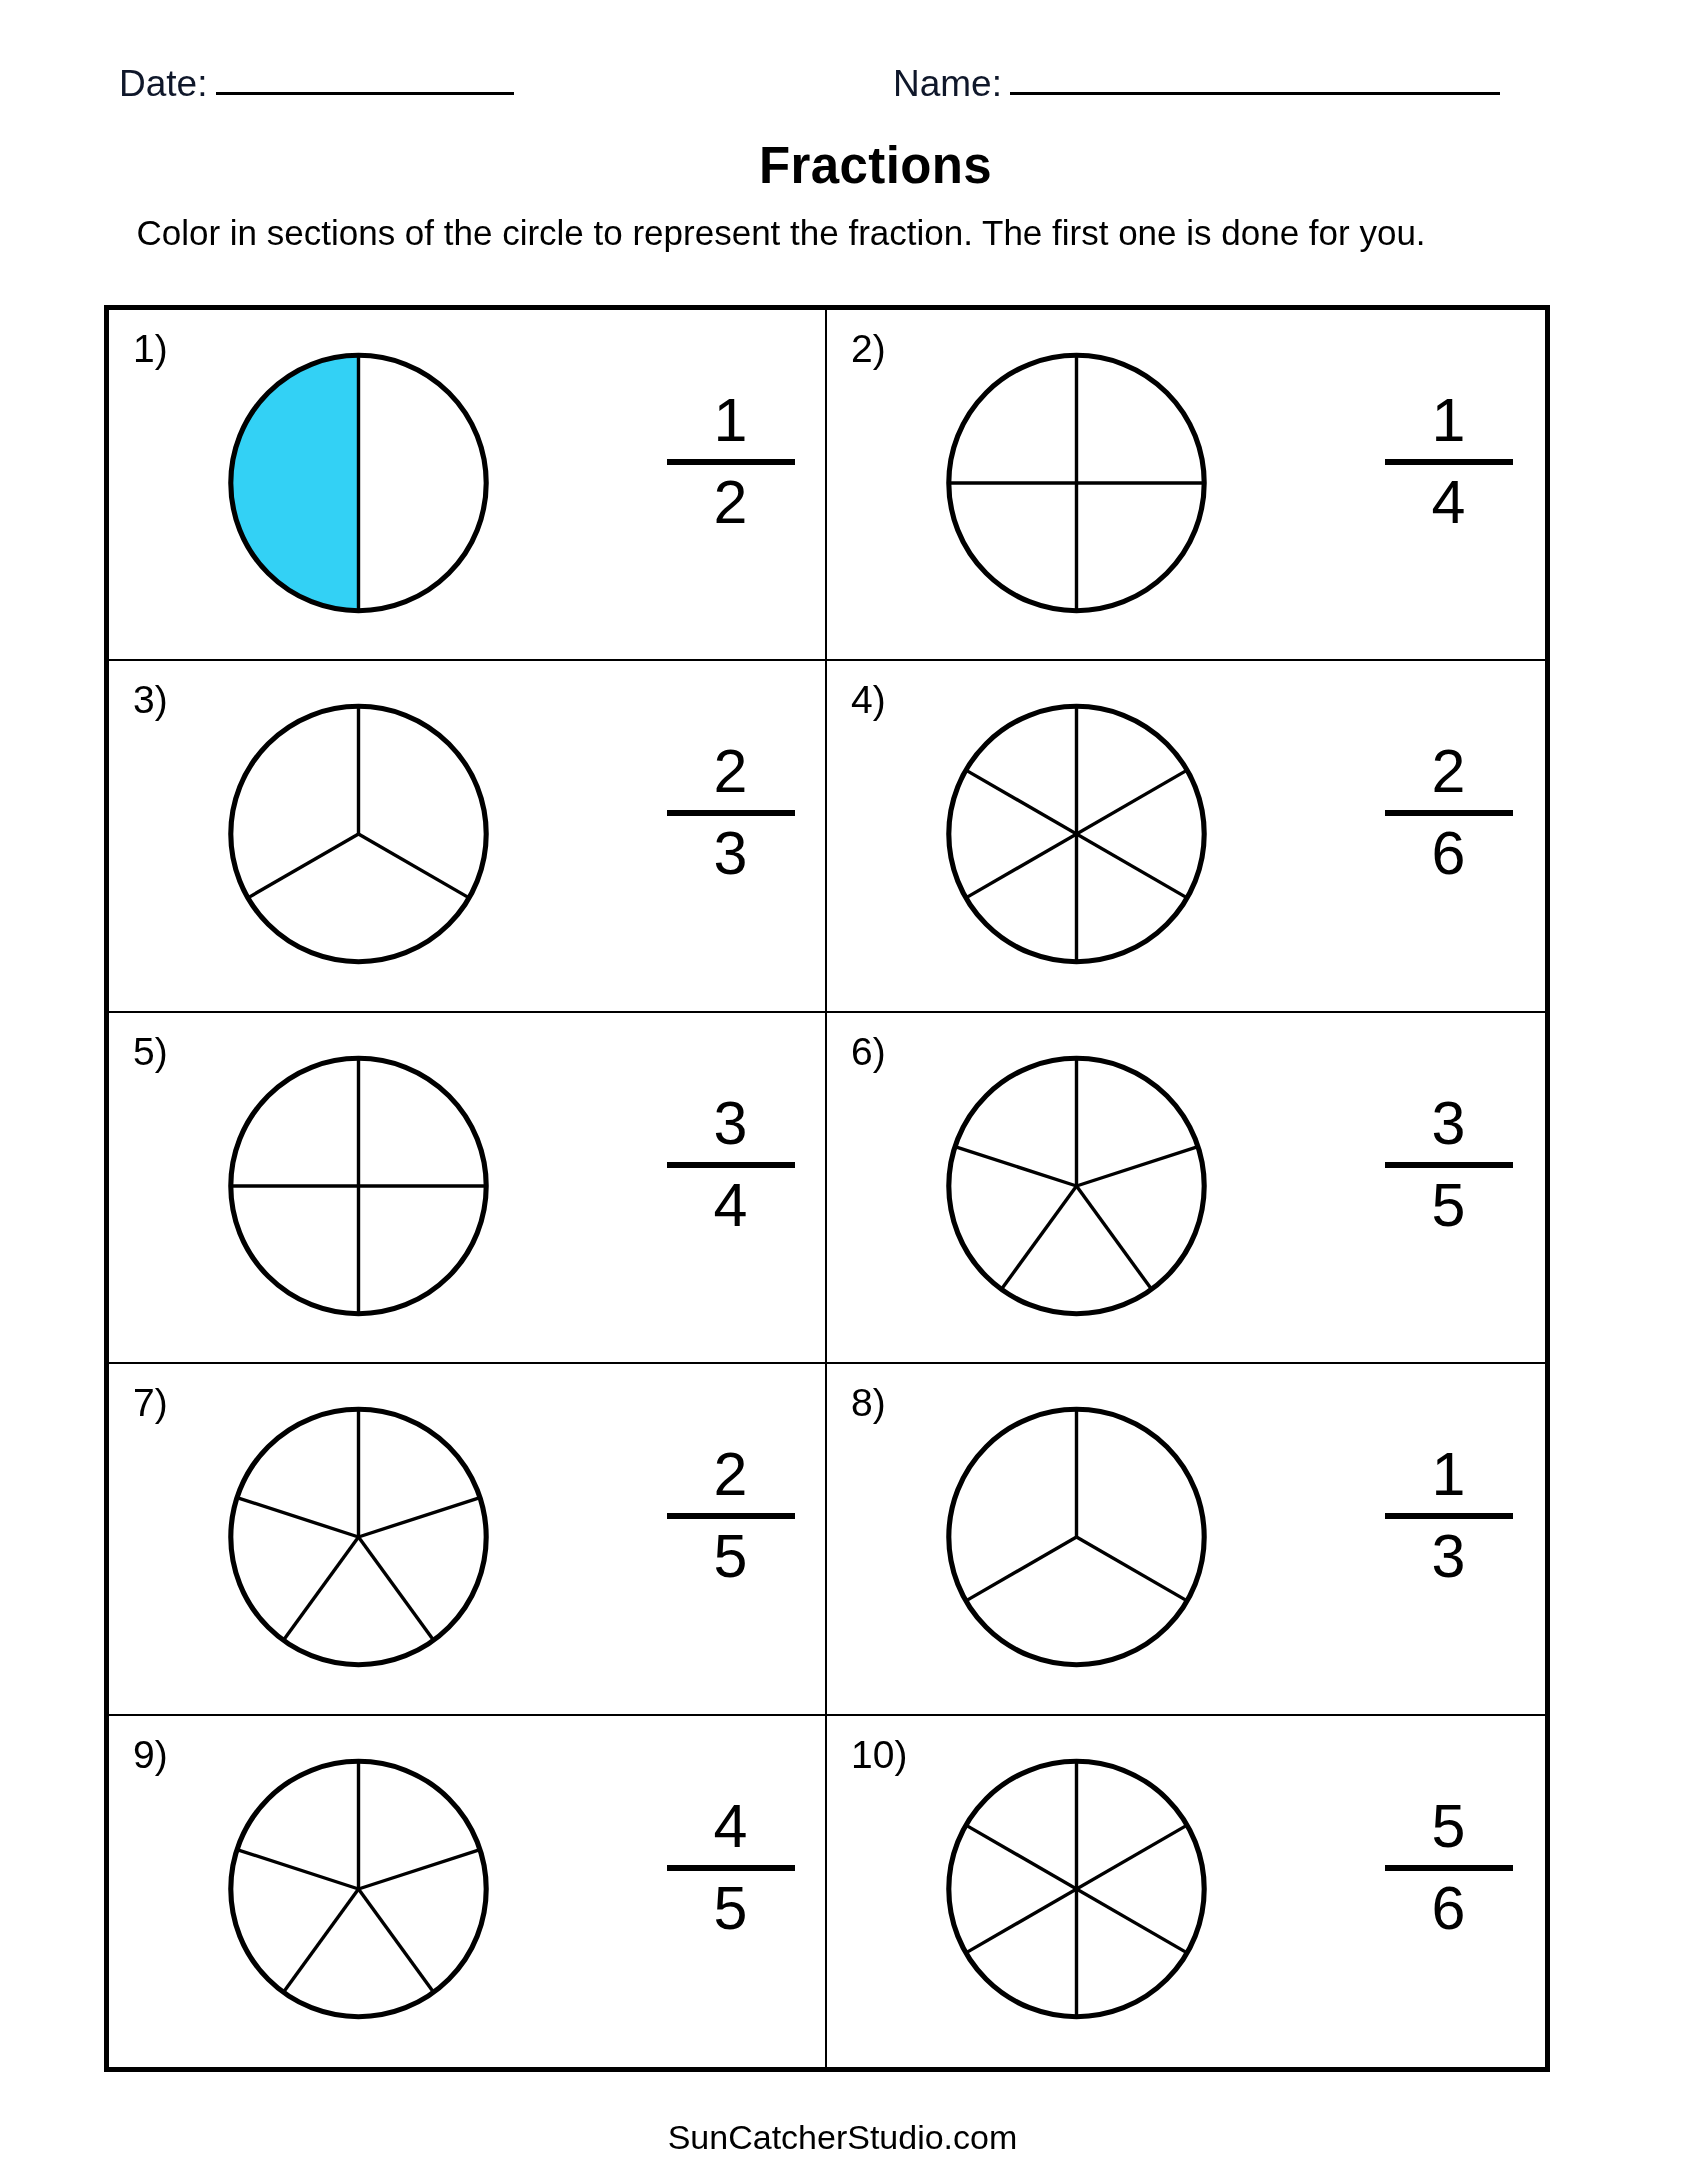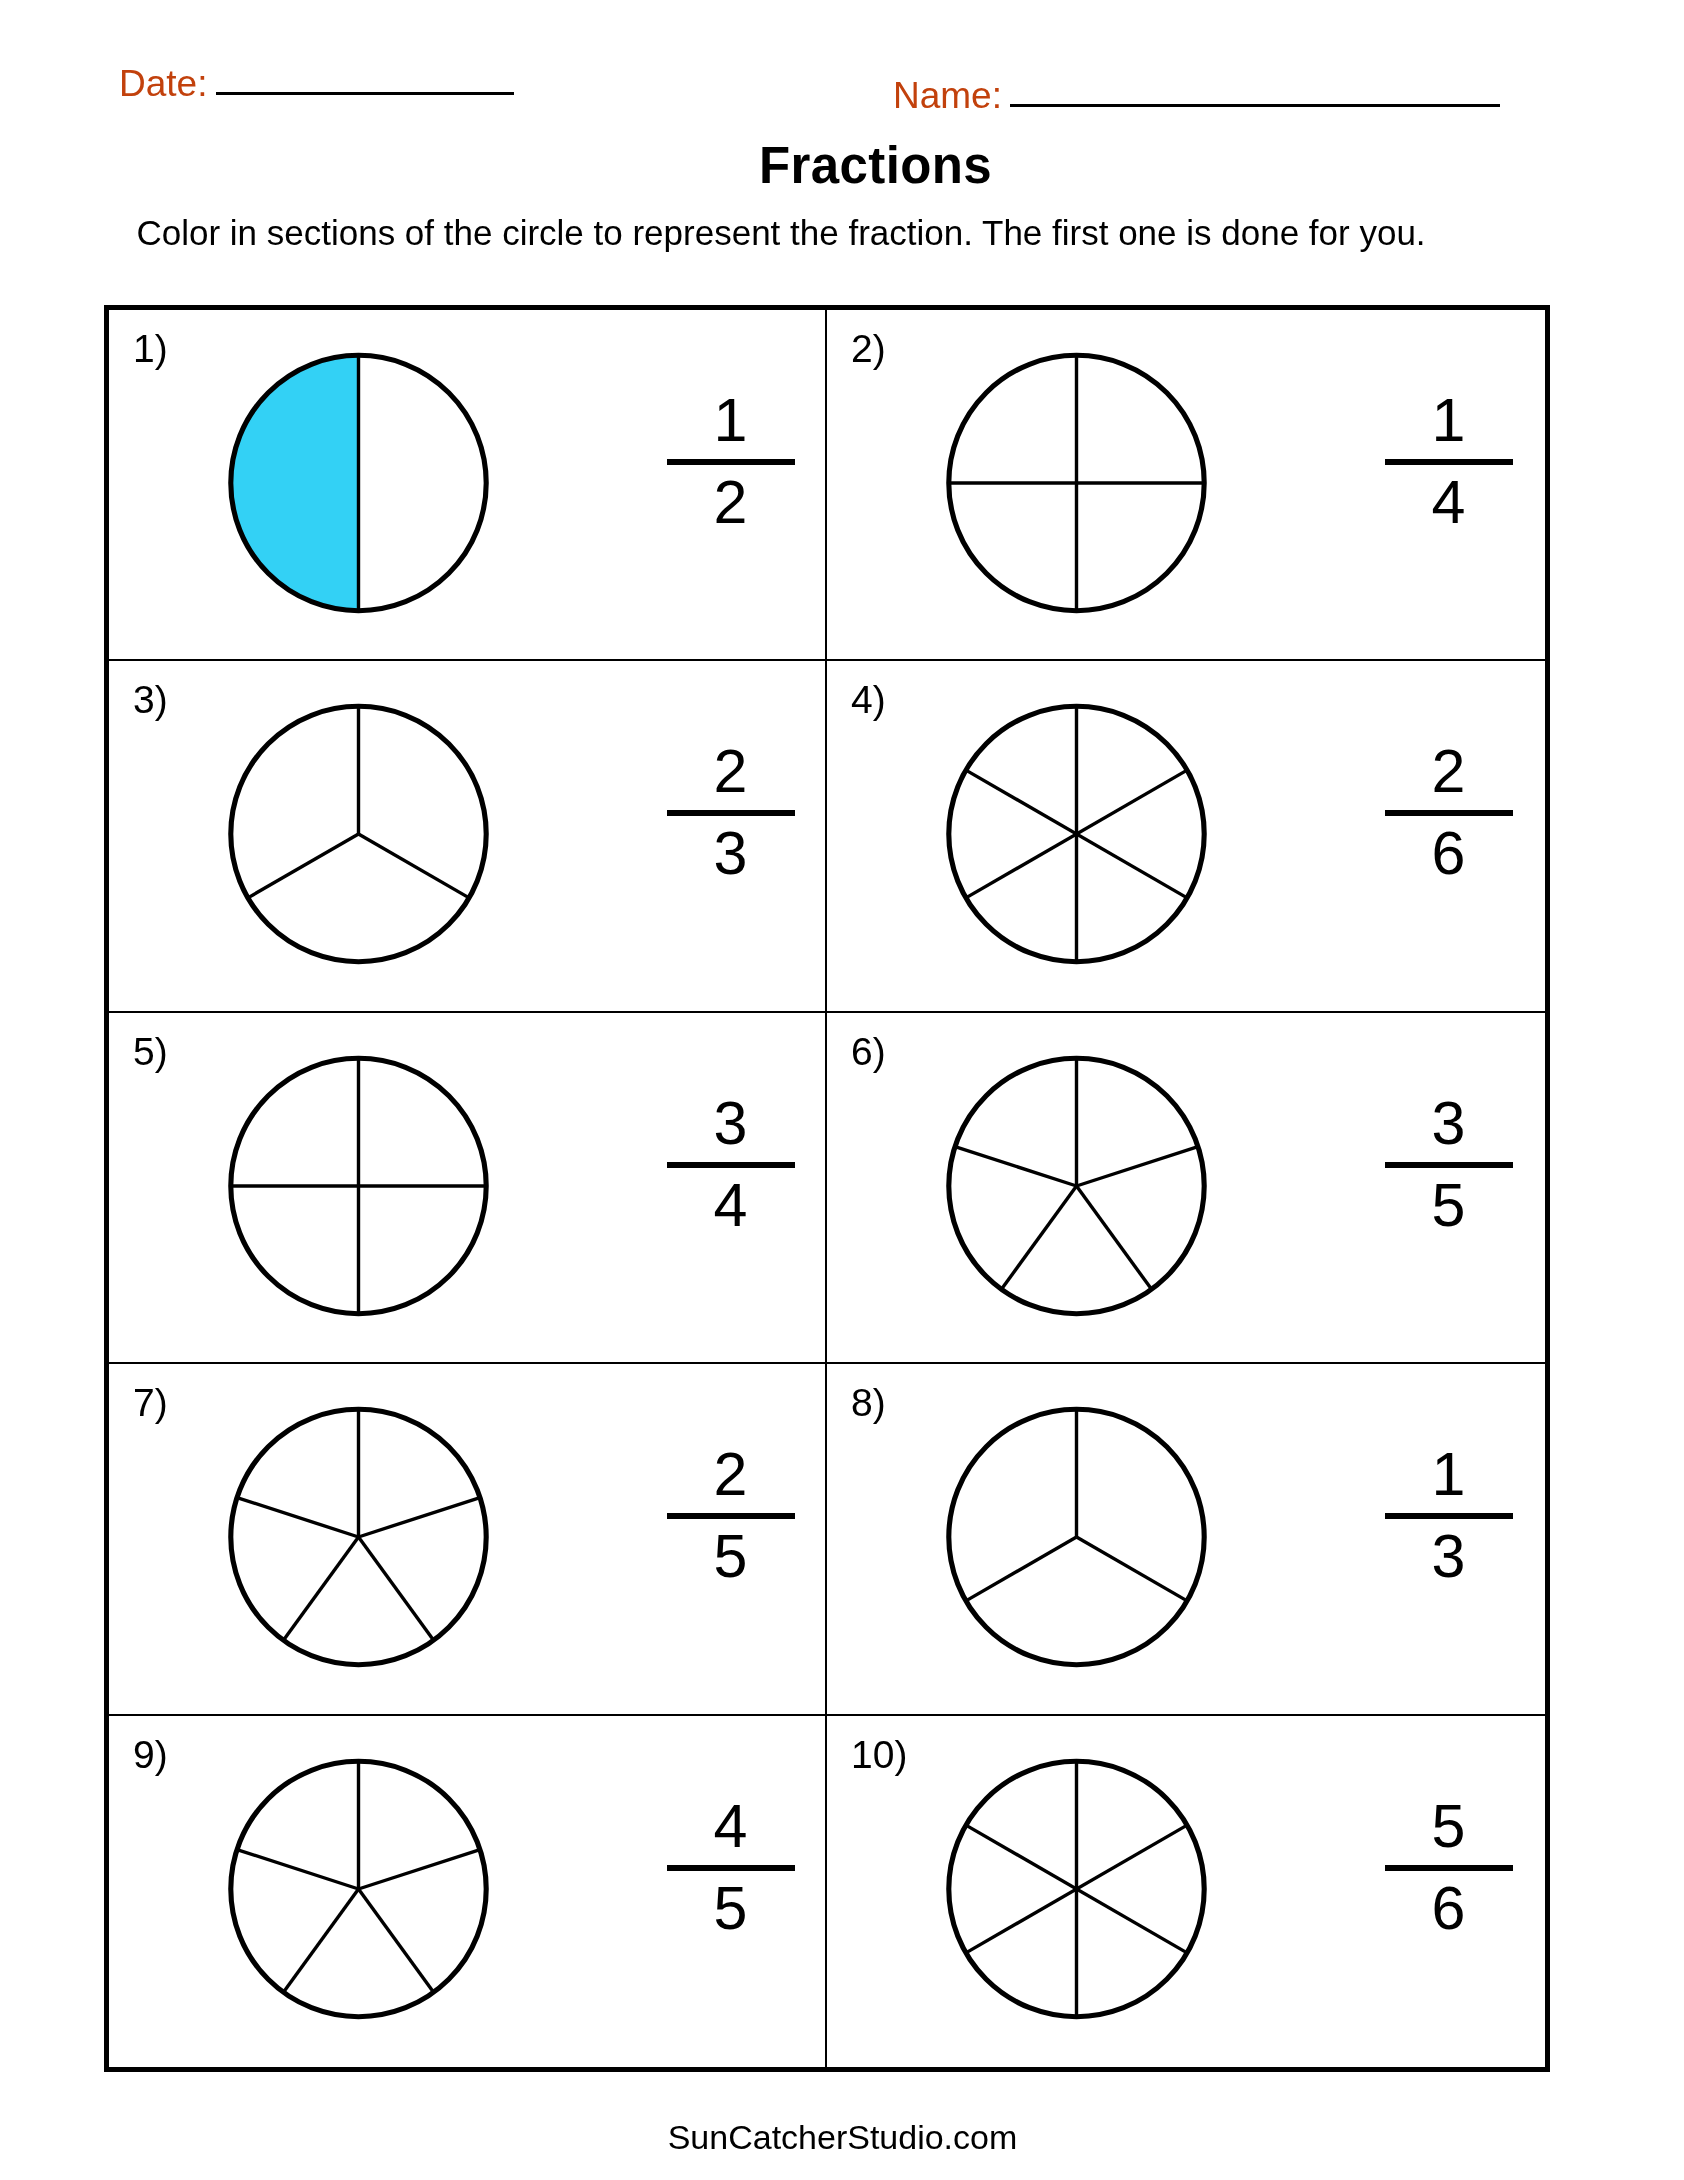--- a/index.html
+++ b/index.html
@@ -26,22 +26,22 @@
   }
   .field {
     position: absolute;
     display: flex;
     align-items: flex-end;
     font-size: 37px;
     line-height: 1;
     white-space: nowrap;
   }
   .field-date { left: 119px; top: 0; }
-  .field-name { left: 893px; top: 0; margin-top: 12px; }
-  .field-label { font-size: 37px; color: #c2410c; }
+  .field-name { left: 893px; top: 0; }
+  .field-label { font-size: 37px; color: #0f172a; }
   .rule {
     display: inline-block;
     height: 0;
     border-bottom: 3.4px solid #000;
     margin-left: 8.5px;
     margin-bottom: 6.8px;
   }
   .rule-date { width: 298px; }
   .rule-name { width: 490px; }
 

